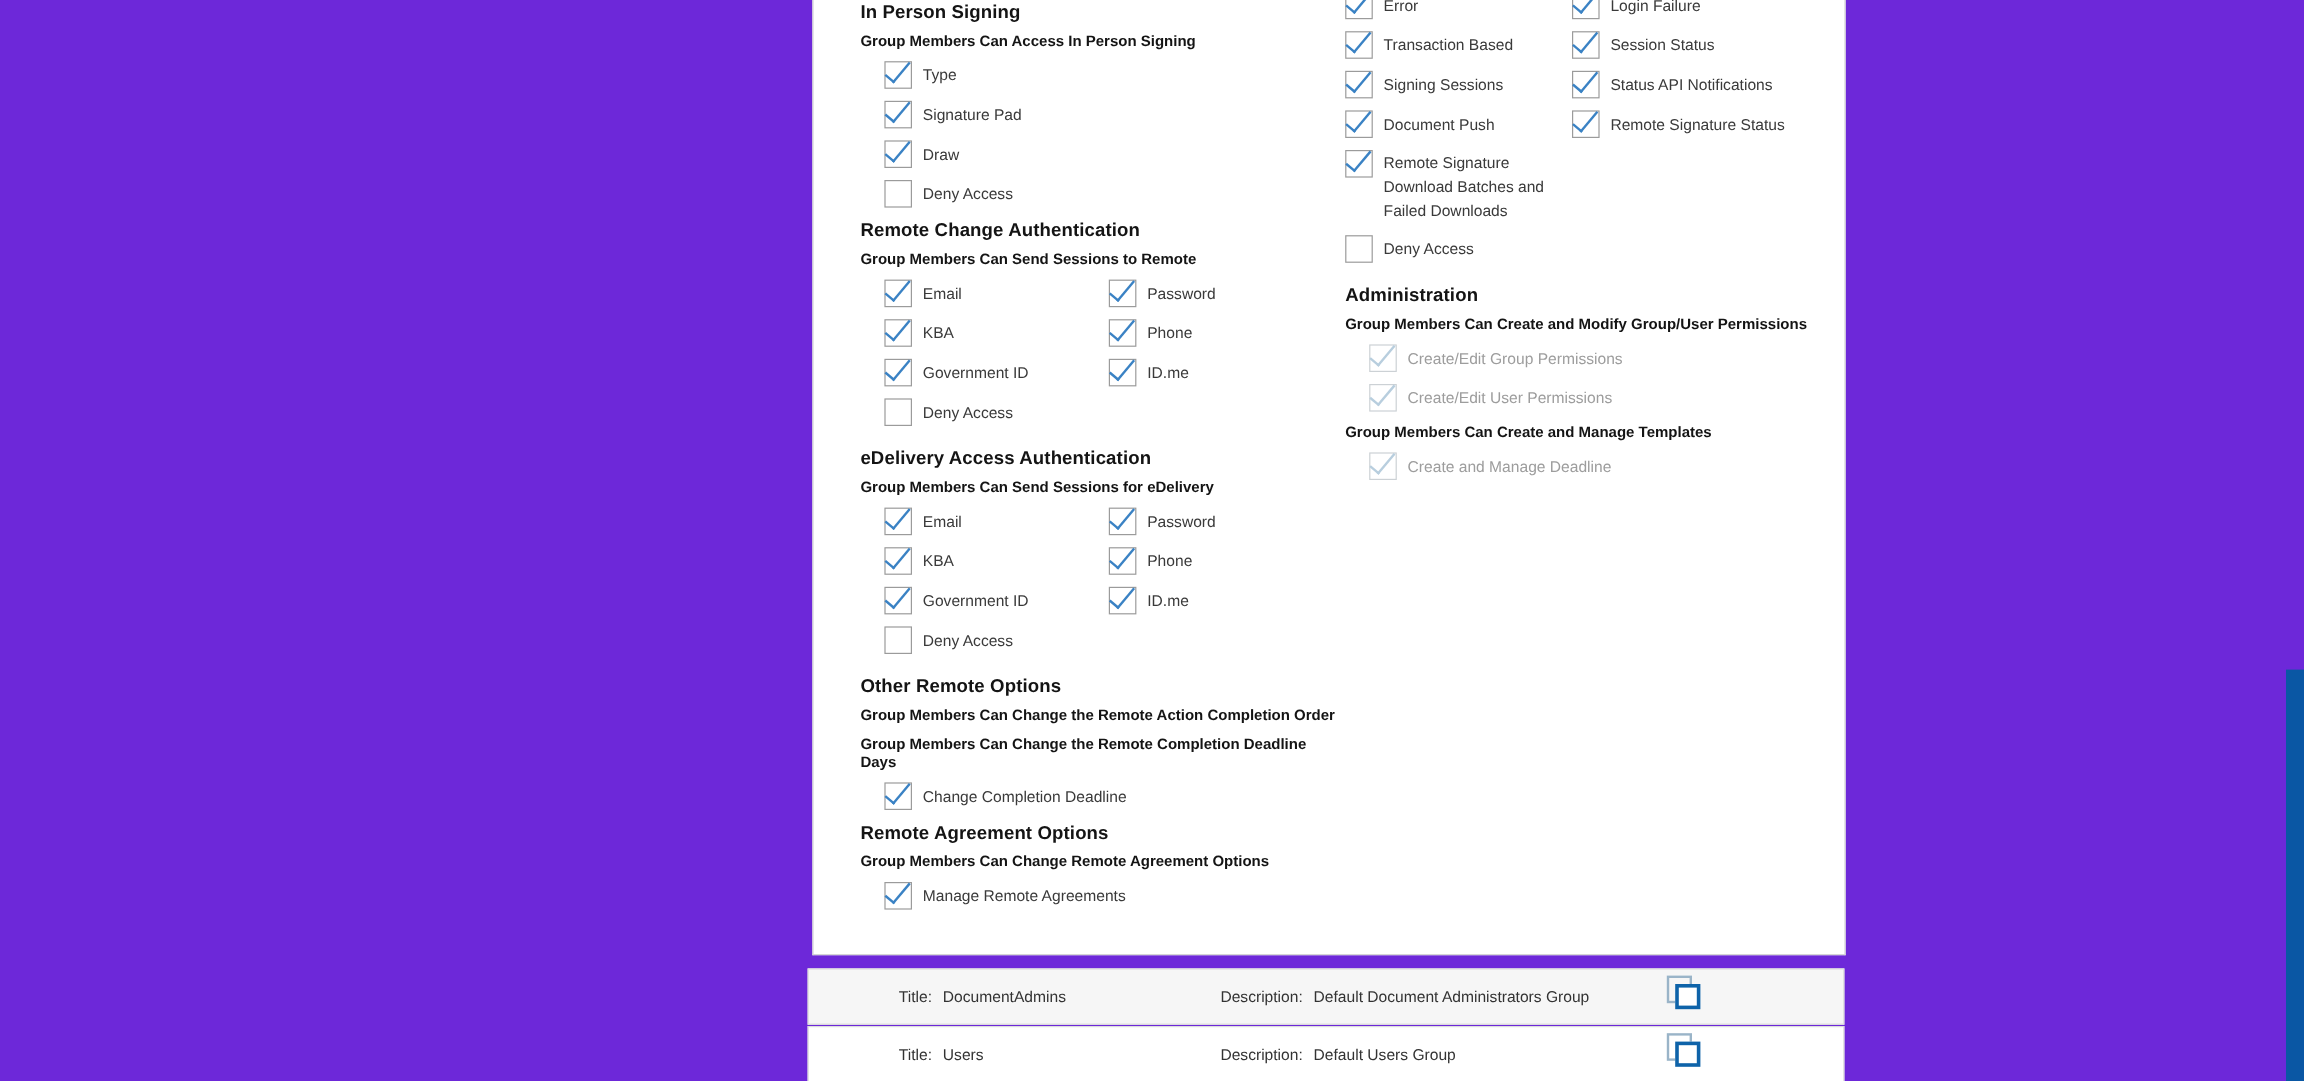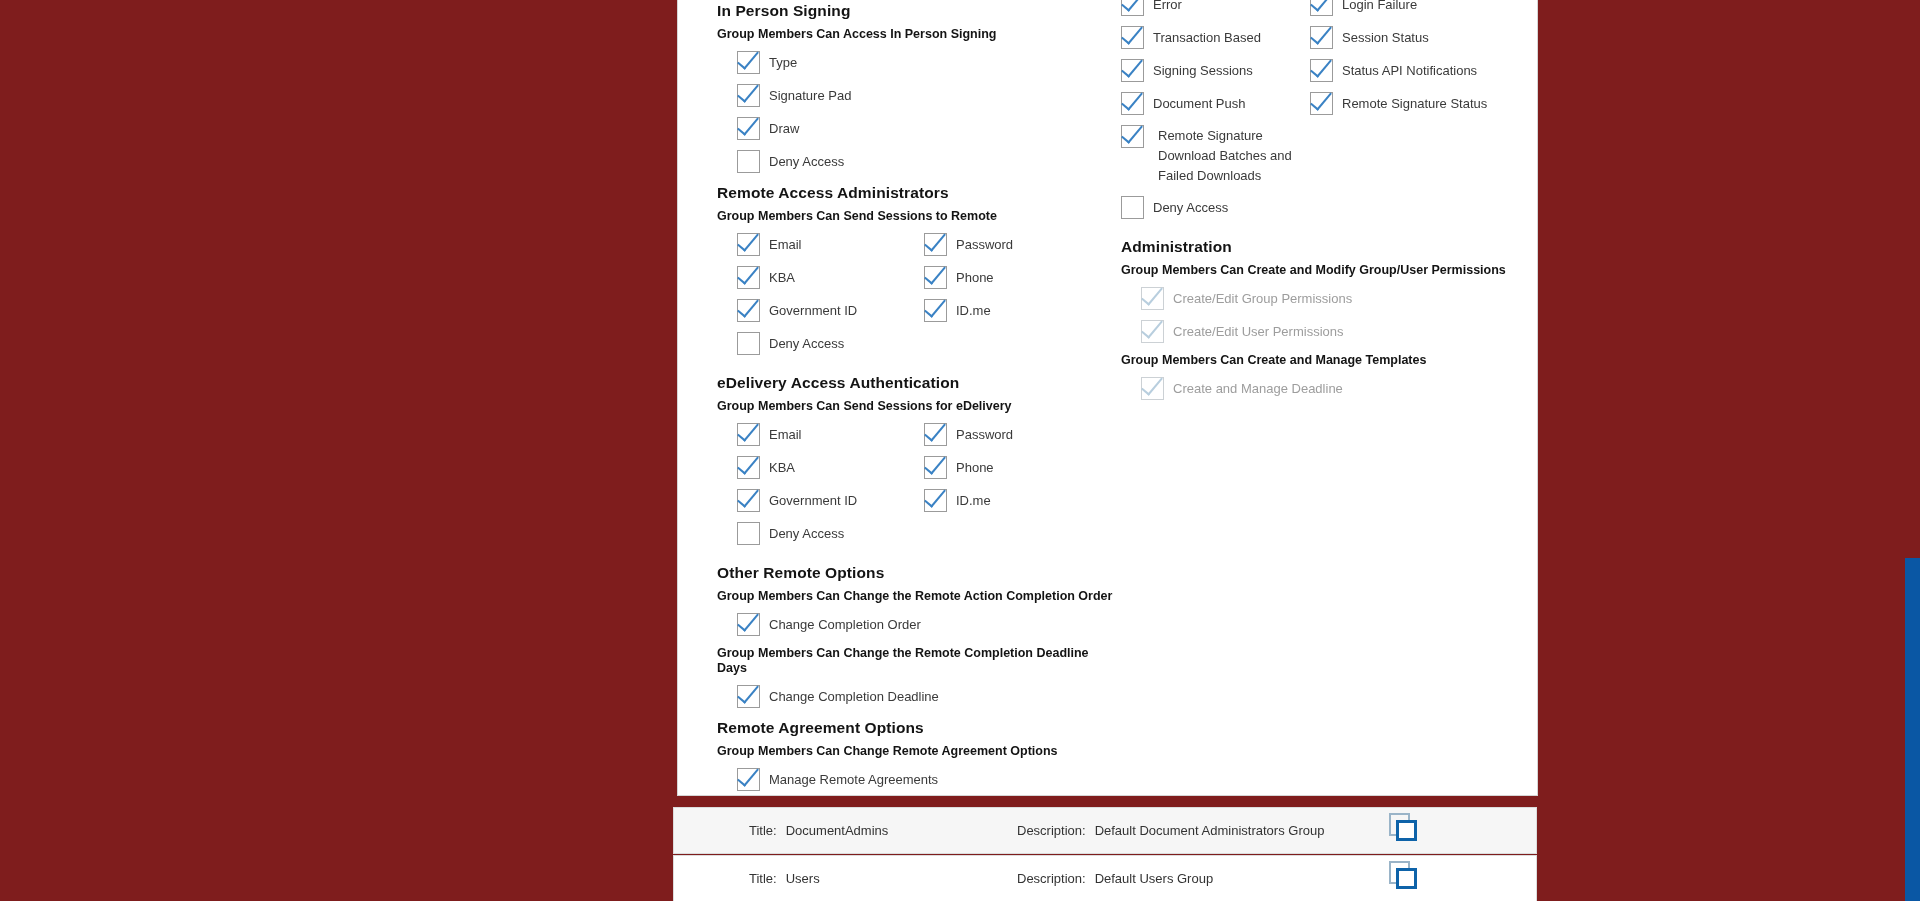--- a/index.html
+++ b/index.html
@@ -1,18 +1,18 @@
 <!DOCTYPE html>
 <html><head>
 <meta charset="utf-8">
 <style>
   * { margin:0; padding:0; box-sizing:border-box; }
   html,body { width:1920px; height:901px; }
   body { font-family:"Liberation Sans", sans-serif; background:#efeeee; overflow:hidden; }
-  .stage { position:relative; width:1920px; height:901px; background:#7f1d1d; overflow:hidden;text-decoration:underline; }
+  .stage { position:relative; width:1920px; height:901px; background:#6d28d9; overflow:hidden;text-decoration:underline; }
 
   
   .panel {
     position:absolute; left:677px; top:0; width:861px; height:796px;
     background:#ffffff; border:1px solid #d5d5d5; border-top:none;
     overflow:hidden;
   }
   .col { position:absolute; }
   .col-left  { left:39px;  top:1px;  width:398px; }
   .col-right { left:443px; top:-7px; width:410px; }
@@ -25,21 +25,21 @@
   h3.sub {
     font-size:12.5px; line-height:15px; font-weight:700; color:#141414;
     margin:0 0 9px 0;
   }
   h3.sub.grp-gap { margin-top:6px; }
 
   .indent { margin-left:20px; }
   .cb-grid  { display:grid; grid-template-columns:187px auto; }
   .cb-grid.notif { grid-template-columns:189px auto; }
   .cb-row { display:flex; align-items:center; height:23px; margin-bottom:10px; }
-  .cb-row.tall { height:auto; align-items:flex-start;justify-content:space-between; }
+  .cb-row.tall { height:auto; align-items:flex-start; }
   .cb-row.col1 { grid-column:1; }
 
   .cb {
     width:23px; height:23px; flex:none; background:#fff;
     border:1px solid #9b9b9b; position:relative;
   }
   .cb.checked::after {
     content:""; position:absolute; left:5px; top:-5px; width:8px; height:20px;
     border-right:2px solid #3a82c4; border-bottom:2px solid #3a82c4;
     transform:rotate(40deg);
@@ -107,21 +107,21 @@
         <div class="cb-row">
           <span class="cb checked"></span>
           <span class="cb-label">Draw</span>
         </div>
         <div class="cb-row">
           <span class="cb"></span>
           <span class="cb-label">Deny Access</span>
         </div>
       </div>
 
-      <h2 class="sec mt">Remote Access Administrators</h2>
+      <h2 class="sec mt">Remote Change Authentication</h2>
       <h3 class="sub">Group Members Can Send Sessions to Remote</h3>
       <div class="cb-grid indent">
         <div class="cb-row">
           <span class="cb checked"></span>
           <span class="cb-label">Email</span>
         </div>
         <div class="cb-row">
           <span class="cb checked"></span>
           <span class="cb-label">Password</span>
         </div>
@@ -175,26 +175,20 @@
           <span class="cb-label">ID.me</span>
         </div>
         <div class="cb-row col1">
           <span class="cb"></span>
           <span class="cb-label">Deny Access</span>
         </div>
       </div>
 
       <h2 class="sec mt">Other Remote Options</h2>
       <h3 class="sub">Group Members Can Change the Remote Action Completion Order</h3>
-      <div class="indent">
-        <div class="cb-row">
-          <span class="cb checked"></span>
-          <span class="cb-label">Change Completion Order</span>
-        </div>
-      </div>
       <h3 class="sub grp-gap">Group Members Can Change the Remote Completion Deadline Days</h3>
       <div class="indent">
         <div class="cb-row">
           <span class="cb checked"></span>
           <span class="cb-label">Change Completion Deadline</span>
         </div>
       </div>
 
       <h2 class="sec mt">Remote Agreement Options</h2>
       <h3 class="sub">Group Members Can Change Remote Agreement Options</h3>

